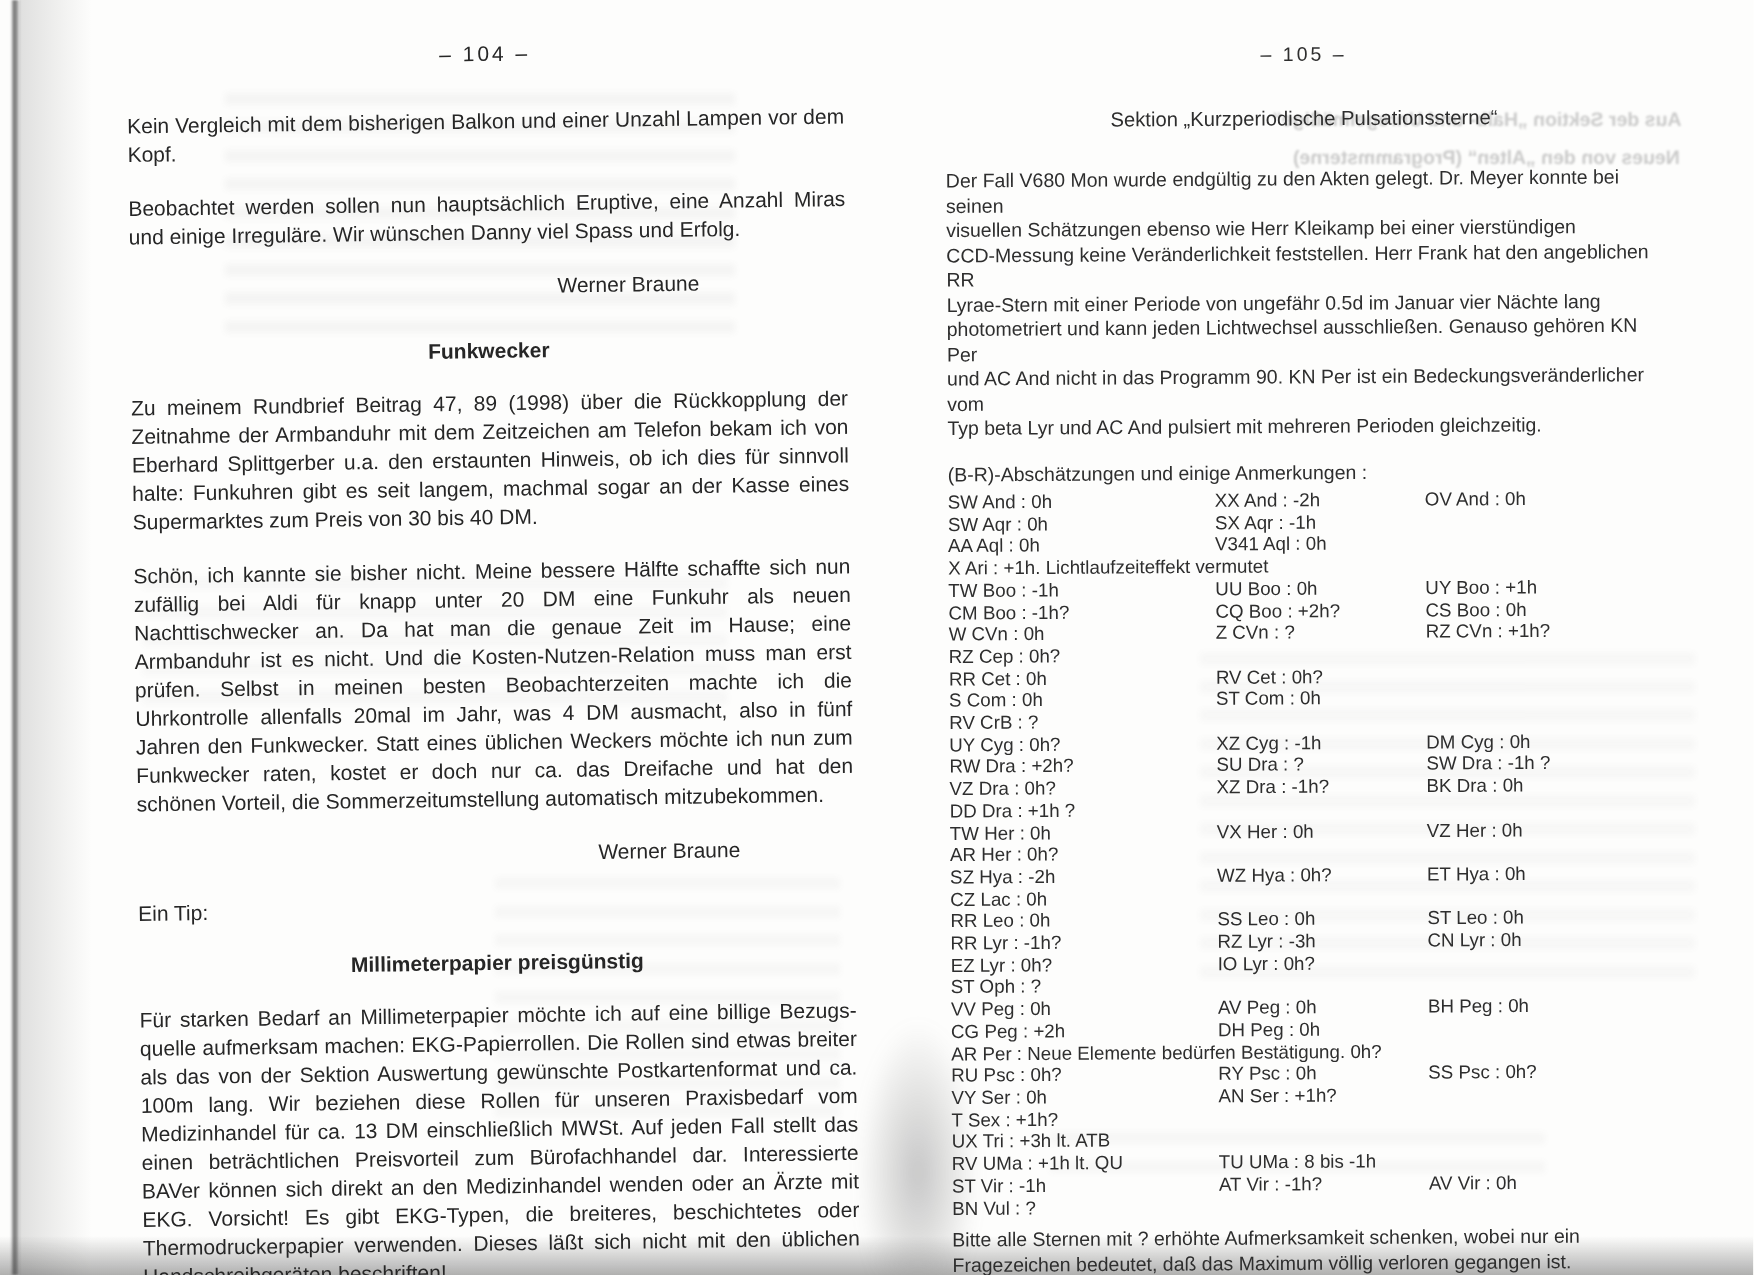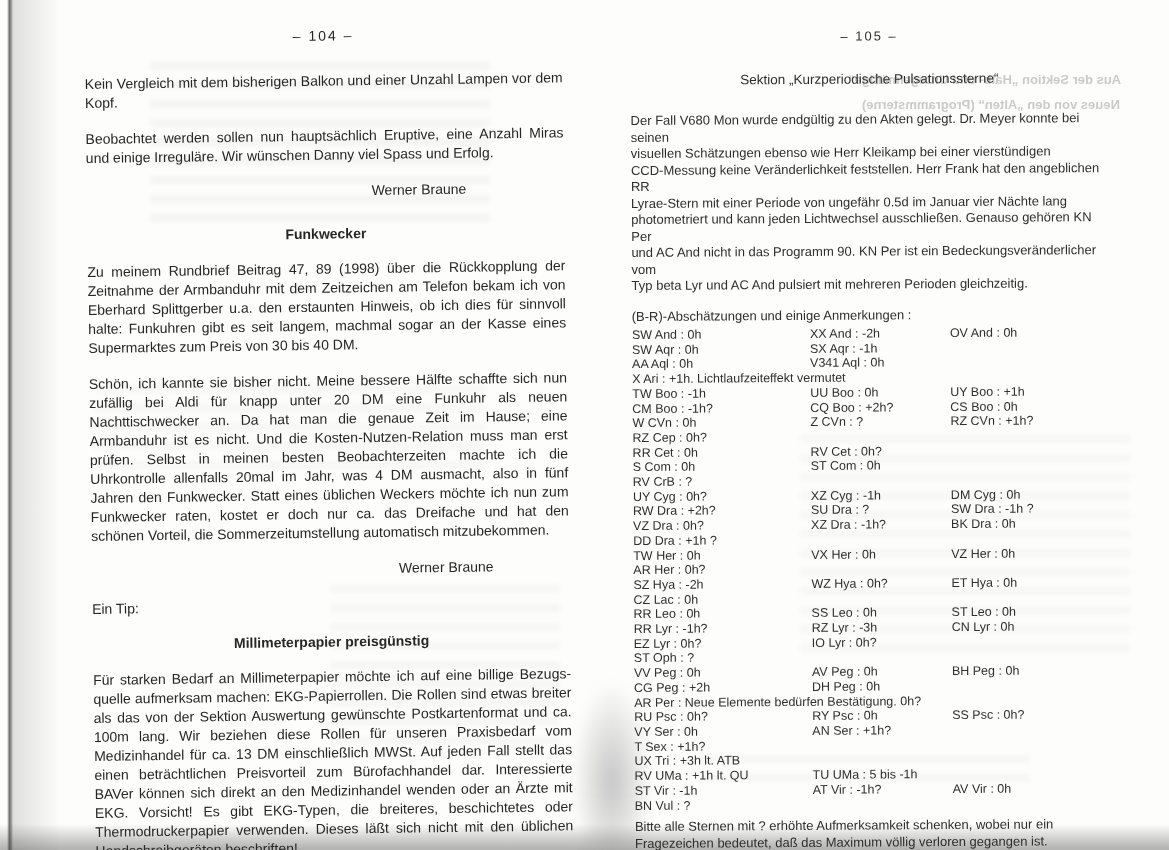--- a/index.html
+++ b/index.html
@@ -269,21 +269,21 @@
           <span class="br-cell"></span>
           <span class="br-cell"></span>
         </div>
         <div class="br-row">
           <span class="br-cell">UX Tri : +3h lt. ATB</span>
           <span class="br-cell"></span>
           <span class="br-cell"></span>
         </div>
         <div class="br-row">
           <span class="br-cell">RV UMa : +1h lt. QU</span>
-          <span class="br-cell">TU UMa : 5 bis -1h</span>
+          <span class="br-cell">TU UMa : 8 bis -1h</span>
           <span class="br-cell"></span>
         </div>
         <div class="br-row">
           <span class="br-cell">ST Vir : -1h</span>
           <span class="br-cell">AT Vir : -1h?</span>
           <span class="br-cell">AV Vir : 0h</span>
         </div>
         <div class="br-row">
           <span class="br-cell">BN Vul : ?</span>
           <span class="br-cell"></span>

